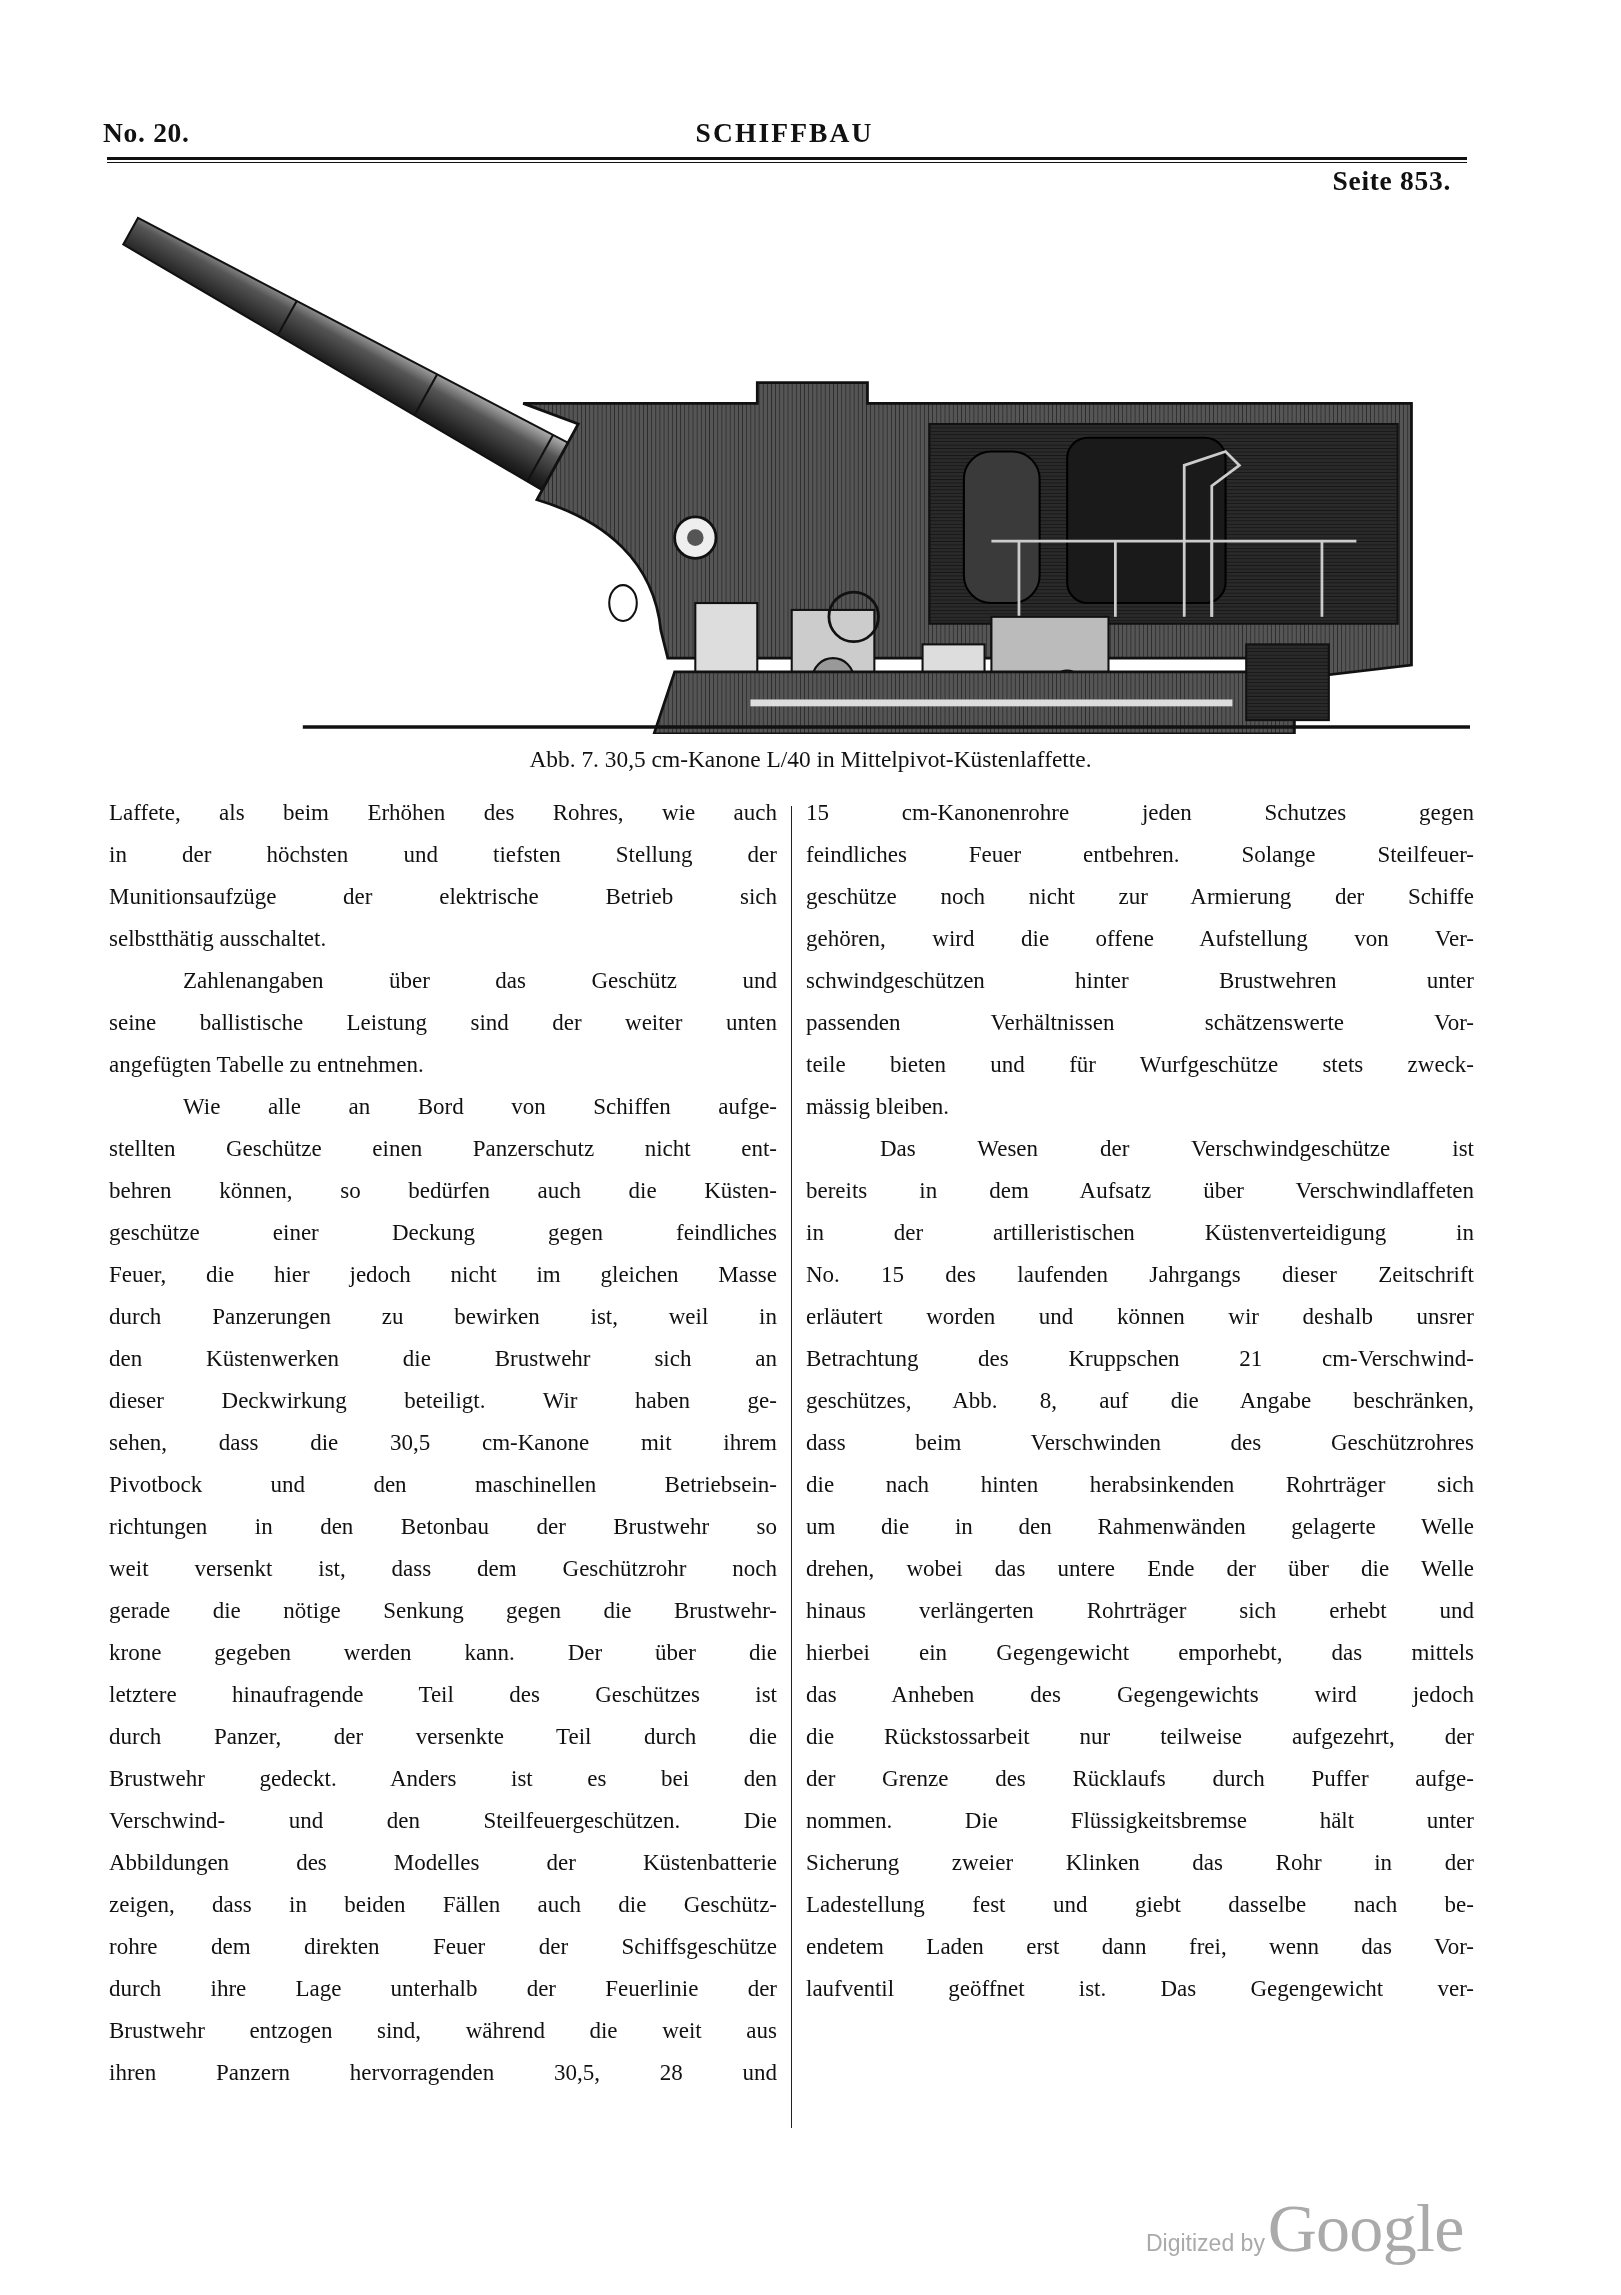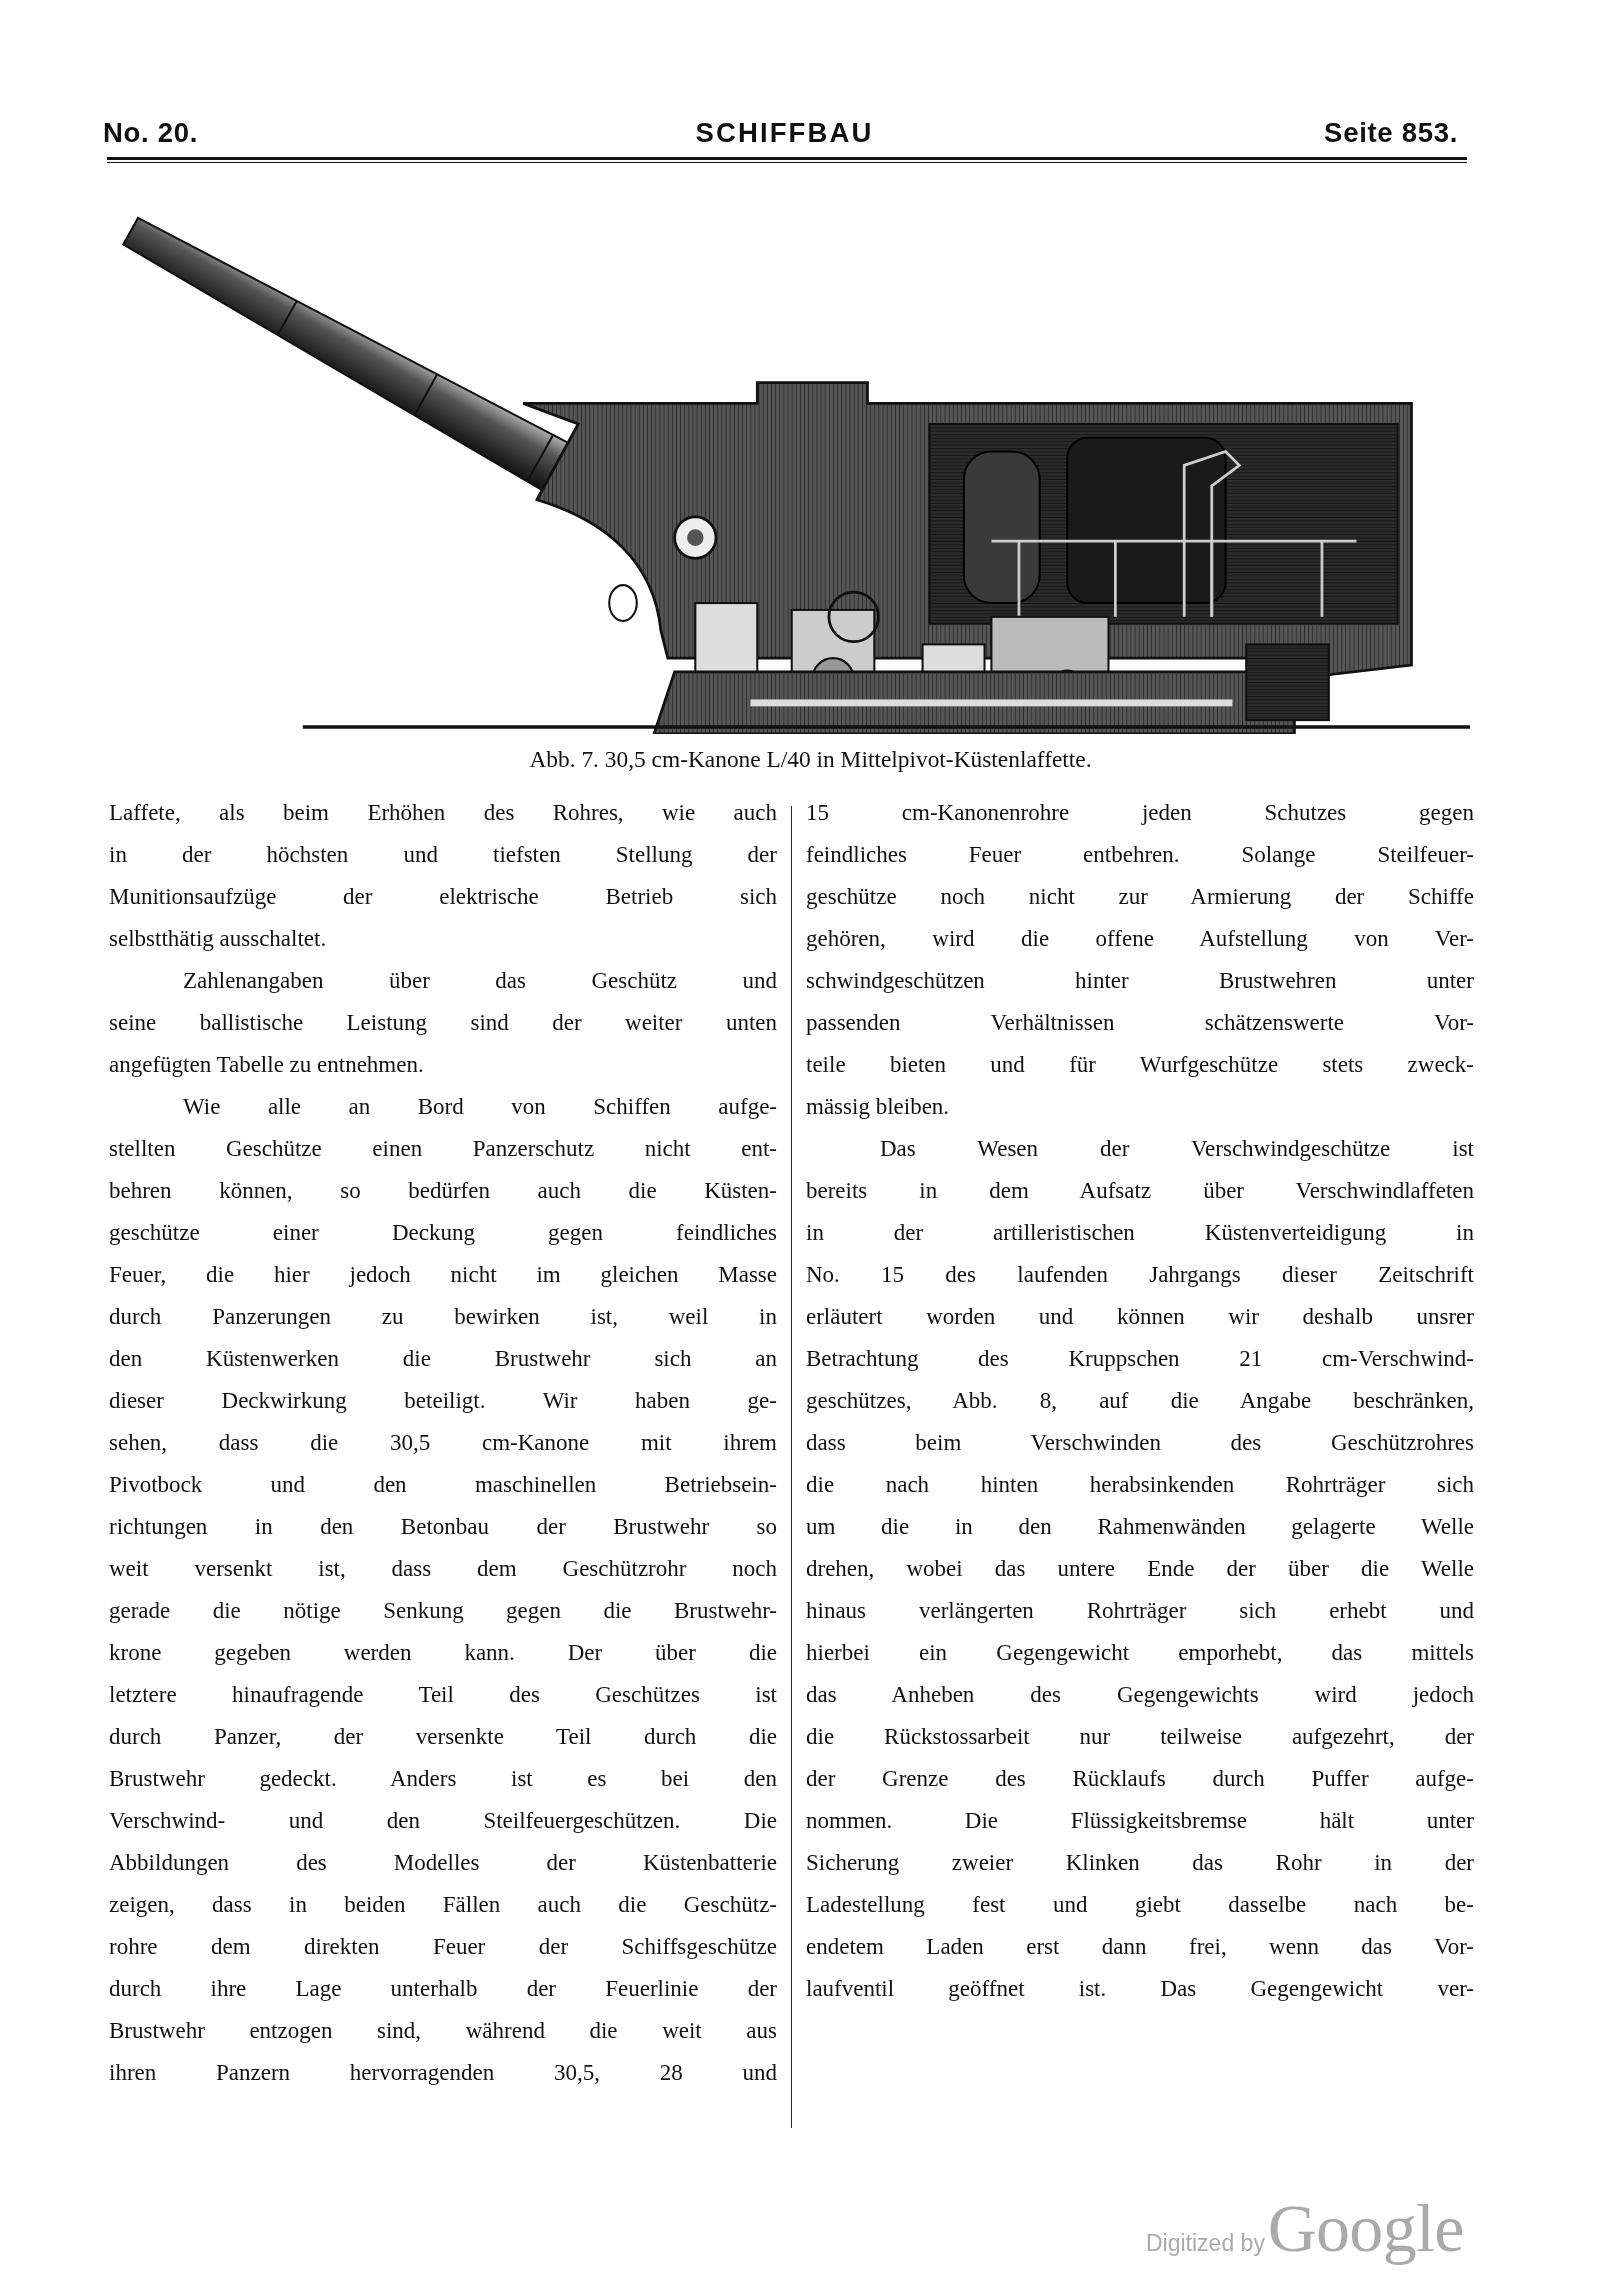--- a/index.html
+++ b/index.html
@@ -1,23 +1,23 @@
 <!DOCTYPE html>
 <html style="font-size:11px"><head>
 <meta charset="utf-8">
 <style>
   html, body { margin: 0; padding: 0; background: #ffffff; }
   body { width: 1621px; height: 2295px; position: relative; overflow: hidden;
          font-family: "Liberation Serif", "DejaVu Serif", serif; color: #111; }
   .header { position: absolute; top: 116px; left: 103px; width: 1363px; height: 34px; }
-  .hdr { position: absolute; top: 0; font-family: Liberation Sans, sans-serif; font-weight: bold;
+  .hdr { position: absolute; top: 0; font-family: Liberation Serif, serif; font-weight: bold;
          font-size: 27.5px; letter-spacing: 0.7px; line-height: 34px; }
   .hdr.left { left: 0; }
   .hdr.center { left: 0; right: 0; text-align: center; letter-spacing: 2.1px; }
-  .hdr.right { right: 8px; }
+  .hdr.right { right: 15px; margin-top: 48px; }
   .rule { position: absolute; left: 107px; width: 1360px; background: #111; }
   .rule.r1 { top: 157px; height: 2.8px; }
   .rule.r2 { top: 162px; height: 1.4px; }
   .figure { position: absolute; left: 110px; top: 176px; width: 1360px; height: 558px; }
   .figure svg { width: 100%; height: 100%; display: block; }
   .caption { position: absolute; top: 744px; left: 0; width: 1621px; text-align: center;
              font-size: 23.4px; line-height: 30px; }
   .col { position: absolute; top: 792px; width: 668px; font-size: 23px; line-height: 42px;
          text-align: justify; hyphens: manual; }
   .col.left { left: 109px; }

